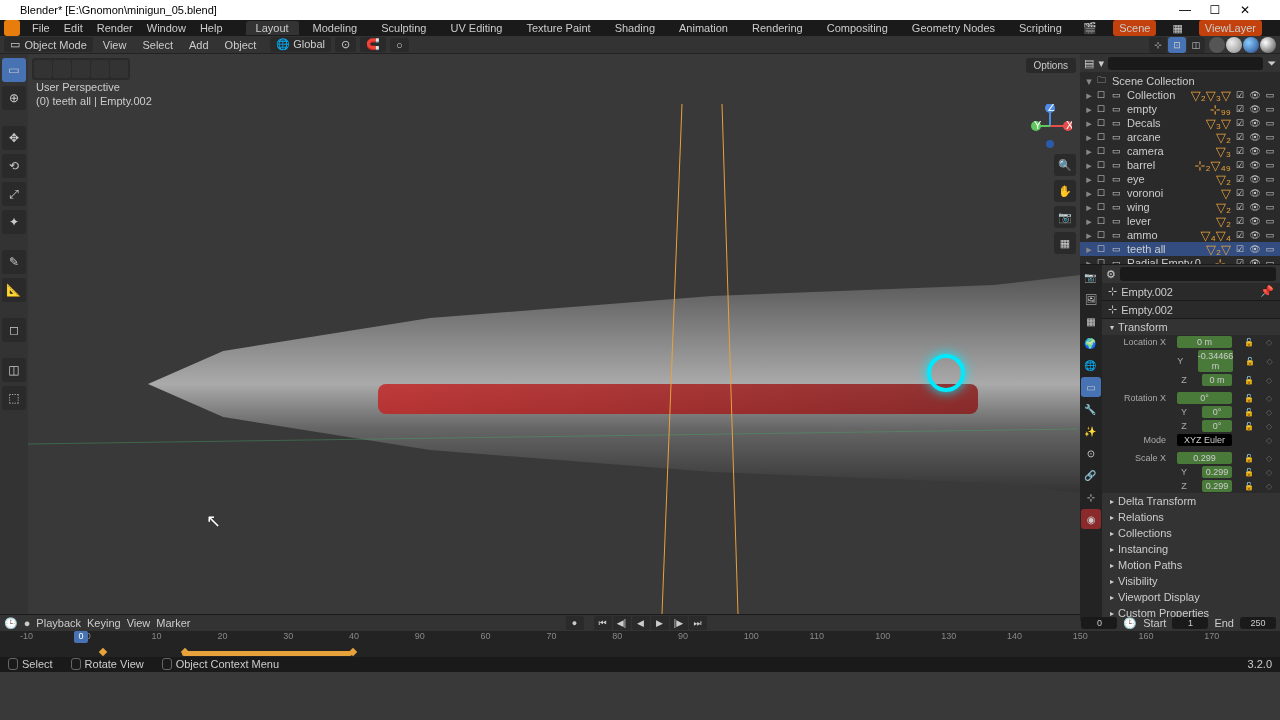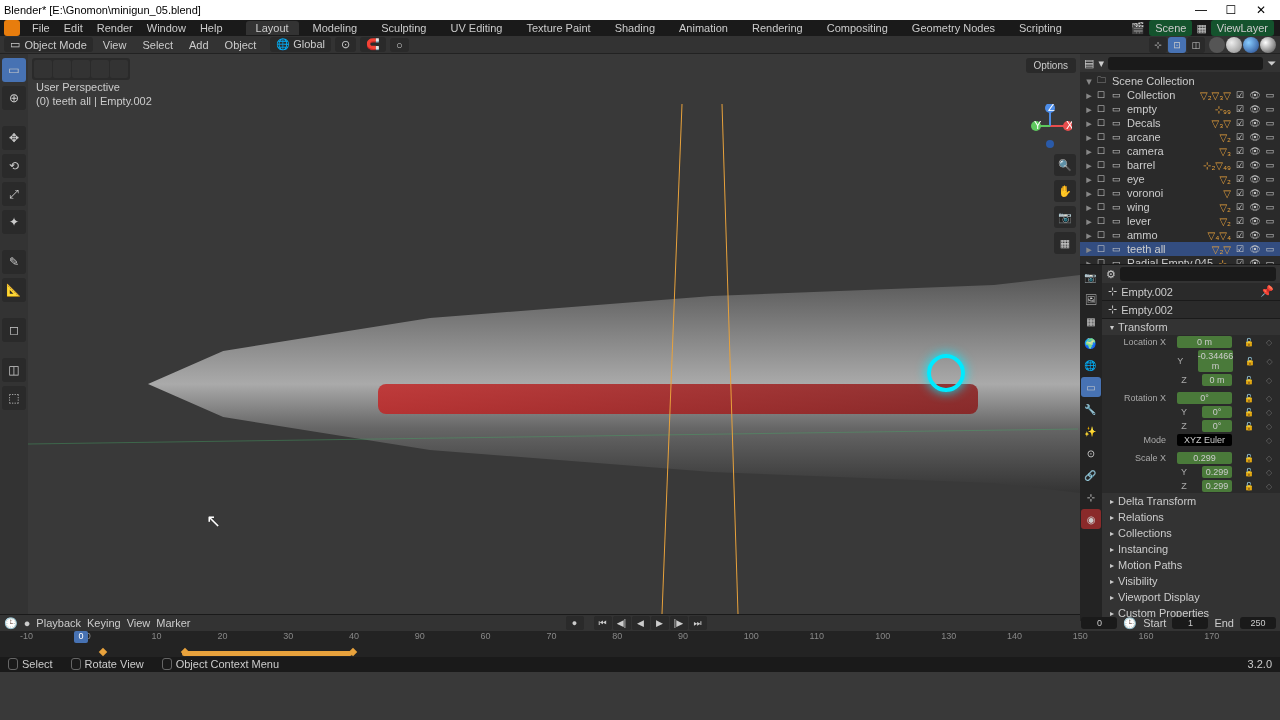--- a/index.html
+++ b/index.html
@@ -1,26 +1,26 @@
 <!DOCTYPE html>
 <html><head>
 <meta charset="utf-8">
 <style>
 *{margin:0;padding:0;box-sizing:border-box;font-family:sans-serif;font-size:11px;color:#ccc;user-select:none}
 body{background:#393939;width:1280px;height:720px;overflow:hidden;position:relative}
-.titlebar{height:20px;background:#fff;display:flex;align-items:center;padding:0 4px;color:#000}
+.titlebar{height:20px;background:#fff;display:flex;align-items:center;padding:0 20px;color:#000}
 .titlebar .title{flex:1;font-size:11px;color:#000}
 .titlebar .winbtn{width:30px;height:18px;display:flex;align-items:center;justify-content:center;color:#000;font-size:12px}
 .topbar{height:16px;background:#1a1a1a;display:flex;align-items:center;padding:0 4px;gap:2px}
 .topbar .logo{width:16px;height:16px;background:#e87d0d;border-radius:3px;margin-right:4px}
 .topbar .menu-item{padding:1px 6px;cursor:pointer}
 .topbar .tab{padding:1px 10px;margin:0 1px;border-radius:3px 3px 0 0}
 .topbar .tab.active{background:#333}
 .topbar .spacer{flex:1}
-.topbar .right-item{padding:2px 6px;background:#14532d;border-radius:3px;margin:0 2px}
+.topbar .right-item{padding:2px 6px;background:#c2410c;border-radius:3px;margin:0 14px}
 .header2{height:18px;background:#333;display:flex;align-items:center;padding:0 4px;gap:4px;border-bottom:1px solid #222}
 .header2 .mode{background:#2a2a2a;padding:1px 6px;border-radius:3px;display:flex;align-items:center;gap:4px}
 .header2 .hmenu{padding:1px 6px;cursor:pointer}
 .header2 .drop{background:#2a2a2a;padding:1px 6px;border-radius:3px}
 .main{display:flex;height:560px}
 .toolbar-left{width:28px;background:#333;display:flex;flex-direction:column;padding:4px 2px;gap:4px}
 .tool{width:24px;height:24px;background:#2a2a2a;border-radius:3px;display:flex;align-items:center;justify-content:center;font-size:12px}
 .tool.active{background:#4772b3}
 .tool.sep{height:8px;background:transparent}
 .viewport{flex:1;background:#393939;position:relative;overflow:hidden}
@@ -36,21 +36,21 @@
 .redcable{position:absolute;top:330px;left:350px;width:600px;height:30px;background:linear-gradient(90deg,#c42020,#8a1515);border-radius:8px;opacity:0.8}
 .cursor{position:absolute;top:456px;left:178px;font-size:18px;color:#fff;pointer-events:none}
 .outliner{width:200px;background:#2a2a2a;display:flex;flex-direction:column}
 .outliner .hdr{height:18px;background:#333;display:flex;align-items:center;padding:0 4px;gap:4px}
 .outliner .search{flex:1;background:#1a1a1a;border:none;padding:1px 4px;border-radius:3px;color:#ccc;font-size:10px}
 .outliner .tree{flex:1;overflow:hidden;padding:2px 0}
 .outliner .row{display:flex;align-items:center;height:14px;padding:0 4px;gap:3px;font-size:10px}
 .outliner .row .exp{width:10px;text-align:center;color:#888}
 .outliner .row .ico{width:12px;font-size:9px}
 .outliner .row .name{flex:1;overflow:hidden;text-overflow:ellipsis;white-space:nowrap}
-.outliner .row .tag{color:#e8a23c;font-size:10px}
+.outliner .row .tag{color:#e8a23c;font-size:13px}
 .outliner .row .tog{width:12px;text-align:center;font-size:9px}
 .outliner .row.sel{background:#334d80}
 .properties{width:200px;background:#2a2a2a;border-top:1px solid #1a1a1a;display:flex}
 .prop-tabs{width:22px;background:#232323;display:flex;flex-direction:column;padding:2px 0;gap:2px}
 .prop-tab{width:20px;height:20px;margin:0 auto;border-radius:3px;display:flex;align-items:center;justify-content:center;font-size:10px}
 .prop-tab.active{background:#4772b3}
 .prop-content{flex:1;overflow:hidden}
 .prop-hdr{height:18px;background:#333;display:flex;align-items:center;padding:0 4px;gap:4px}
 .prop-bread{padding:2px 6px;display:flex;align-items:center;gap:4px;font-size:10px;border-bottom:1px solid #1a1a1a}
 .panel-hdr{background:#333;padding:2px 8px;font-size:10px;display:flex;align-items:center;gap:4px;cursor:pointer}

